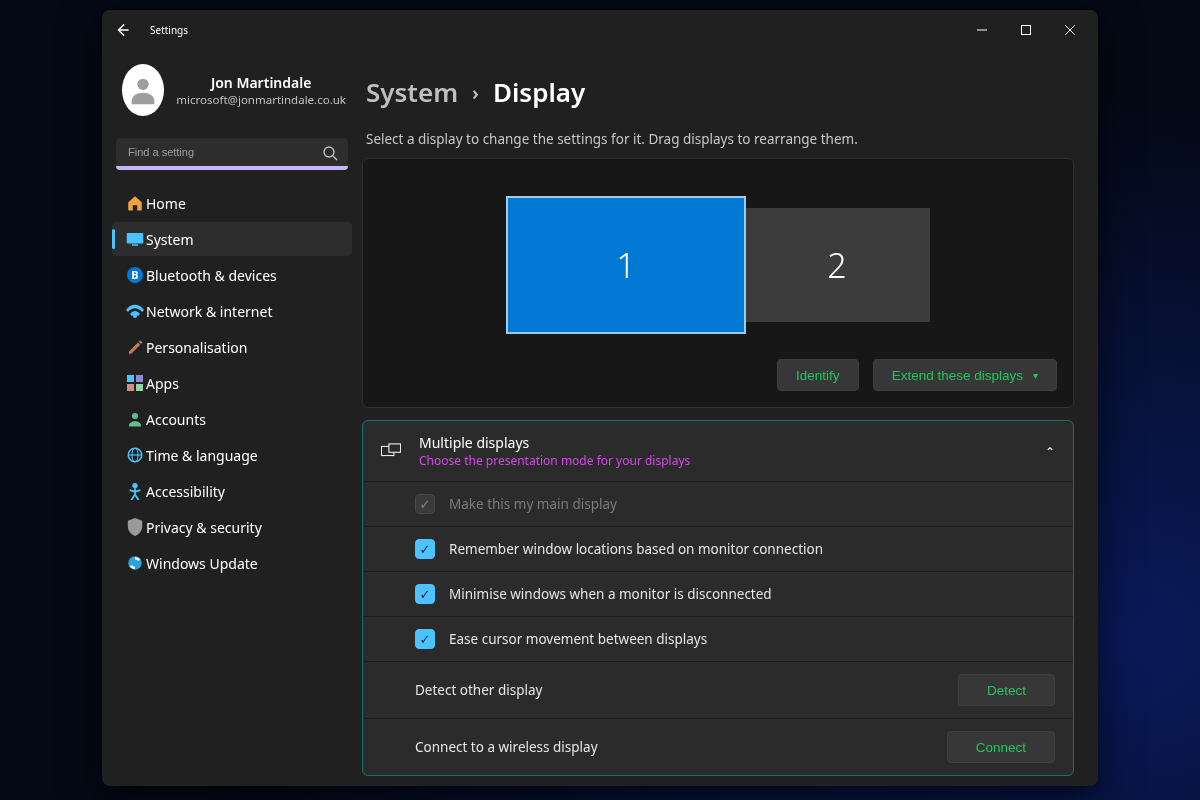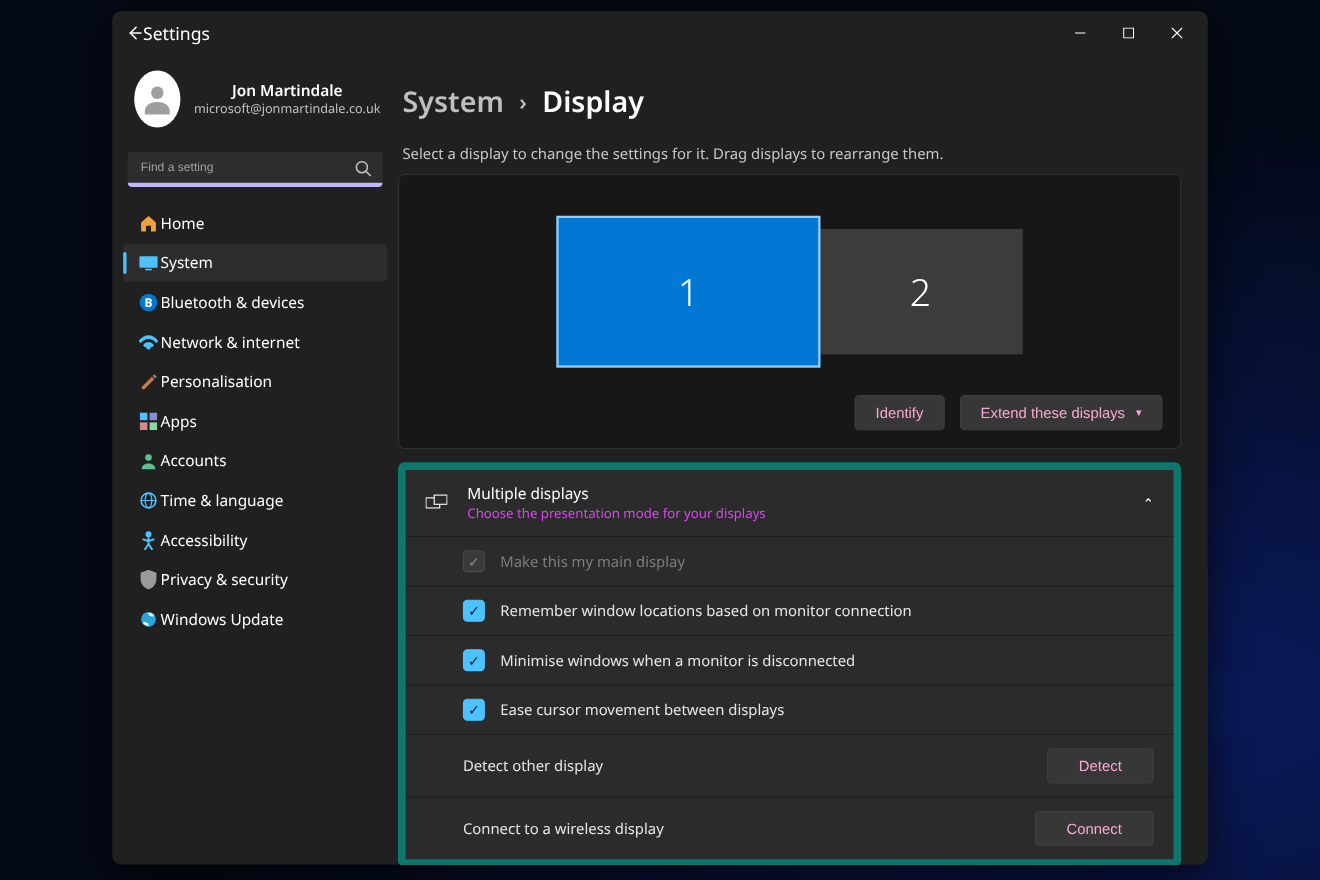--- a/index.html
+++ b/index.html
@@ -19,21 +19,21 @@
     display: flex; flex-direction: column;
     box-shadow: 0 10px 40px rgba(0,0,0,0.7);
     position: relative;
     overflow: hidden;
   }
   .titlebar {
     height: 40px;
     display: flex; align-items: center; justify-content: space-between;
     padding: 0 6px 0 12px;
   }
-  .titlebar-left { display: flex; align-items: center; font-size: 16px; }
+  .titlebar-left { display: flex; align-items: center; gap: 20px; font-size: 10px; }
   .back-arrow { width: 16px; display:flex; justify-content:center; cursor:pointer; }
   .wincontrols { display: flex; }
   .winbtn {
     width: 44px; height: 34px;
     display: flex; align-items: center; justify-content: center;
     cursor: pointer; font-size: 10px; color: #fff;
   }
   .content-wrap { flex: 1; display: flex; min-height: 0; }
   .sidebar {
     width: 260px; flex: none;
@@ -111,27 +111,27 @@
   .mon2 {
     width: 186px; height: 114px;
     background: #3c3c3c;
     margin-left: -2px;
     z-index: 1;
   }
   .display-actions {
     display:flex; justify-content:flex-end; gap:14px; padding-top:4px;
   }
   .btn {
-    background:#373737; border:1px solid #3f3f3f; color:#f9a8d4;
+    background:#373737; border:1px solid #3f3f3f; color:#22c55e;
     height:32px; padding: 0 18px; border-radius:4px; font-size:13.5px;
     cursor:pointer; display:inline-flex; align-items:center; gap:10px;
   }
   .btn .dd-chev { font-size:10px; }
   .exp-card {
-    margin-top: 12px; border:7px solid #0f766e; border-radius:6px;
+    margin-top: 12px; border:1px solid #0f766e; border-radius:6px;
     background:#2b2b2b; overflow:hidden;
   }
   .exp-head {
     display:flex; align-items:center; justify-content:space-between;
     padding: 12px 18px; cursor:pointer;
   }
   .exp-head-left { display:flex; align-items:center; gap:18px; }
   .exp-icon { width:20px; color:#fff; display:flex; font-size:18px; }
   .exp-titles { display:flex; flex-direction:column; }
   .exp-title { font-size:14px; }

